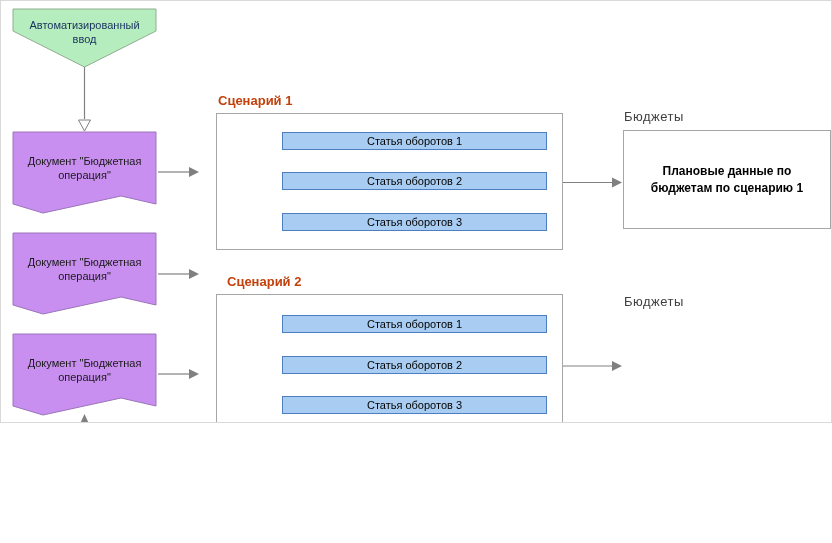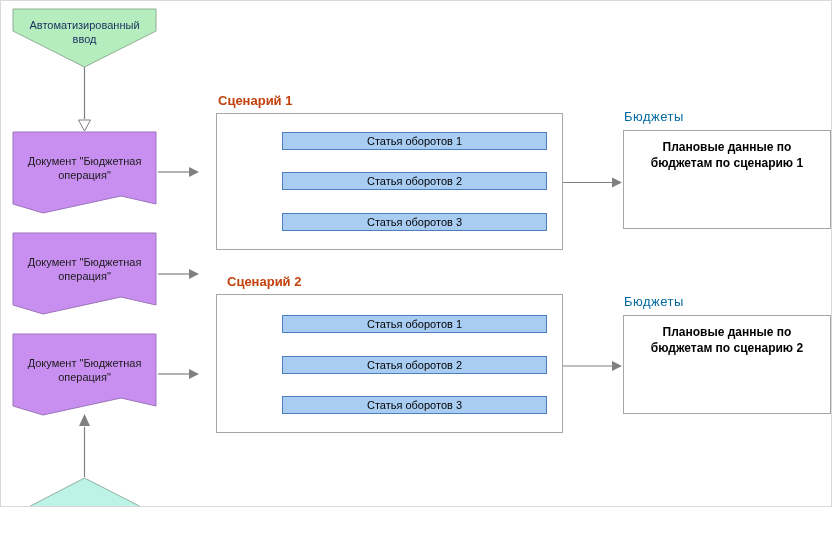--- a/index.html
+++ b/index.html
@@ -1,19 +1,19 @@
 <!DOCTYPE html>
 <html style="--canvas-border: #d9d9d9; --connector: #808080; --auto-input-fill: #b6edbe; --auto-input-border: #8fae90; --manual-input-fill: #bdf3e6; --manual-input-border: #8fb0a8; --document-fill: #c98ff0; --document-border: #9b74ba; --bar-fill: #a9cdf2; --bar-border: #4d7ebf; --box-border: #a6a6a6; --pentagon-text: #17305e; --text: #1a1a1a;"><head>
 <meta charset="utf-8">
 <style>
   html, body { margin: 0; padding: 0; background: #fff; }
   #canvas {
     position: relative;
     width: 832px;
-    height: 507px;
+    height: 423px;
     background: #ffffff;
     border: 1px solid var(--canvas-border, #d9d9d9);
     box-sizing: border-box;
     font-family: "Liberation Sans", sans-serif;
     color: var(--text, #1a1a1a);
     overflow: hidden;
   }
   #shapes { position: absolute; left: 0; top: 0; width: 832px; height: 543px; }
 
   .abs { position: absolute; }
@@ -31,33 +31,33 @@
     text-align: center;
     font-size: 11px; line-height: 1.3;
     color: var(--text, #1a1a1a);
   }
   .doc-label .inner { width: 138px; }
 
   .section-title {
     font-size: 13px; font-weight: bold; color: #c2410c;
   }
   .budget-title {
-    font-size: 13px; font-weight: normal; letter-spacing: 0.5px; color: #0369a1;
+    font-size: 13px; font-weight: normal; letter-spacing: 0.5px; color: #404040;
   }
 
   .scenario-box {
     border: 1px solid var(--box-border, #a6a6a6);
     background: #ffffff;
     box-sizing: border-box;
   }
   .budget-box {
     border: 1px solid var(--box-border, #a6a6a6);
     background: #ffffff;
     box-sizing: border-box;
-    display: flex; justify-content: center;
+    display: flex; align-items: center; justify-content: center;
     text-align: center;
     font-size: 12px; font-weight: bold; line-height: 1.35; color: #000;
     padding: 8px 10px;
   }
 
   .turnover-bar {
     box-sizing: border-box;
     width: 265px; height: 18px;
     background: var(--bar-fill, #a9cdf2);
     border: 1px solid var(--bar-border, #4d7ebf);
@@ -132,17 +132,14 @@
   <div class="abs turnover-bar" style="left:257px; top:314px;">Статья оборотов 1</div>
   <div class="abs turnover-bar" style="left:257px; top:355px;">Статья оборотов 2</div>
   <div class="abs turnover-bar" style="left:257px; top:395px;">Статья оборотов 3</div>
 
   <div class="abs budget-title" style="left:623px; top:108px;">Бюджеты</div>
   <div class="abs budget-box" style="left:622px; top:129px; width:208px; height:99px;">
     <div>Плановые данные по бюджетам по сценарию 1</div>
   </div>
 
   <div class="abs budget-title" style="left:623px; top:293px;">Бюджеты</div>
-  <div class="abs budget-box" style="left:622px; top:314px; width:208px; height:99px;">
-    <div>Плановые данные по бюджетам по сценарию 2</div>
-  </div>
 
 </div>
 
 </body></html>

